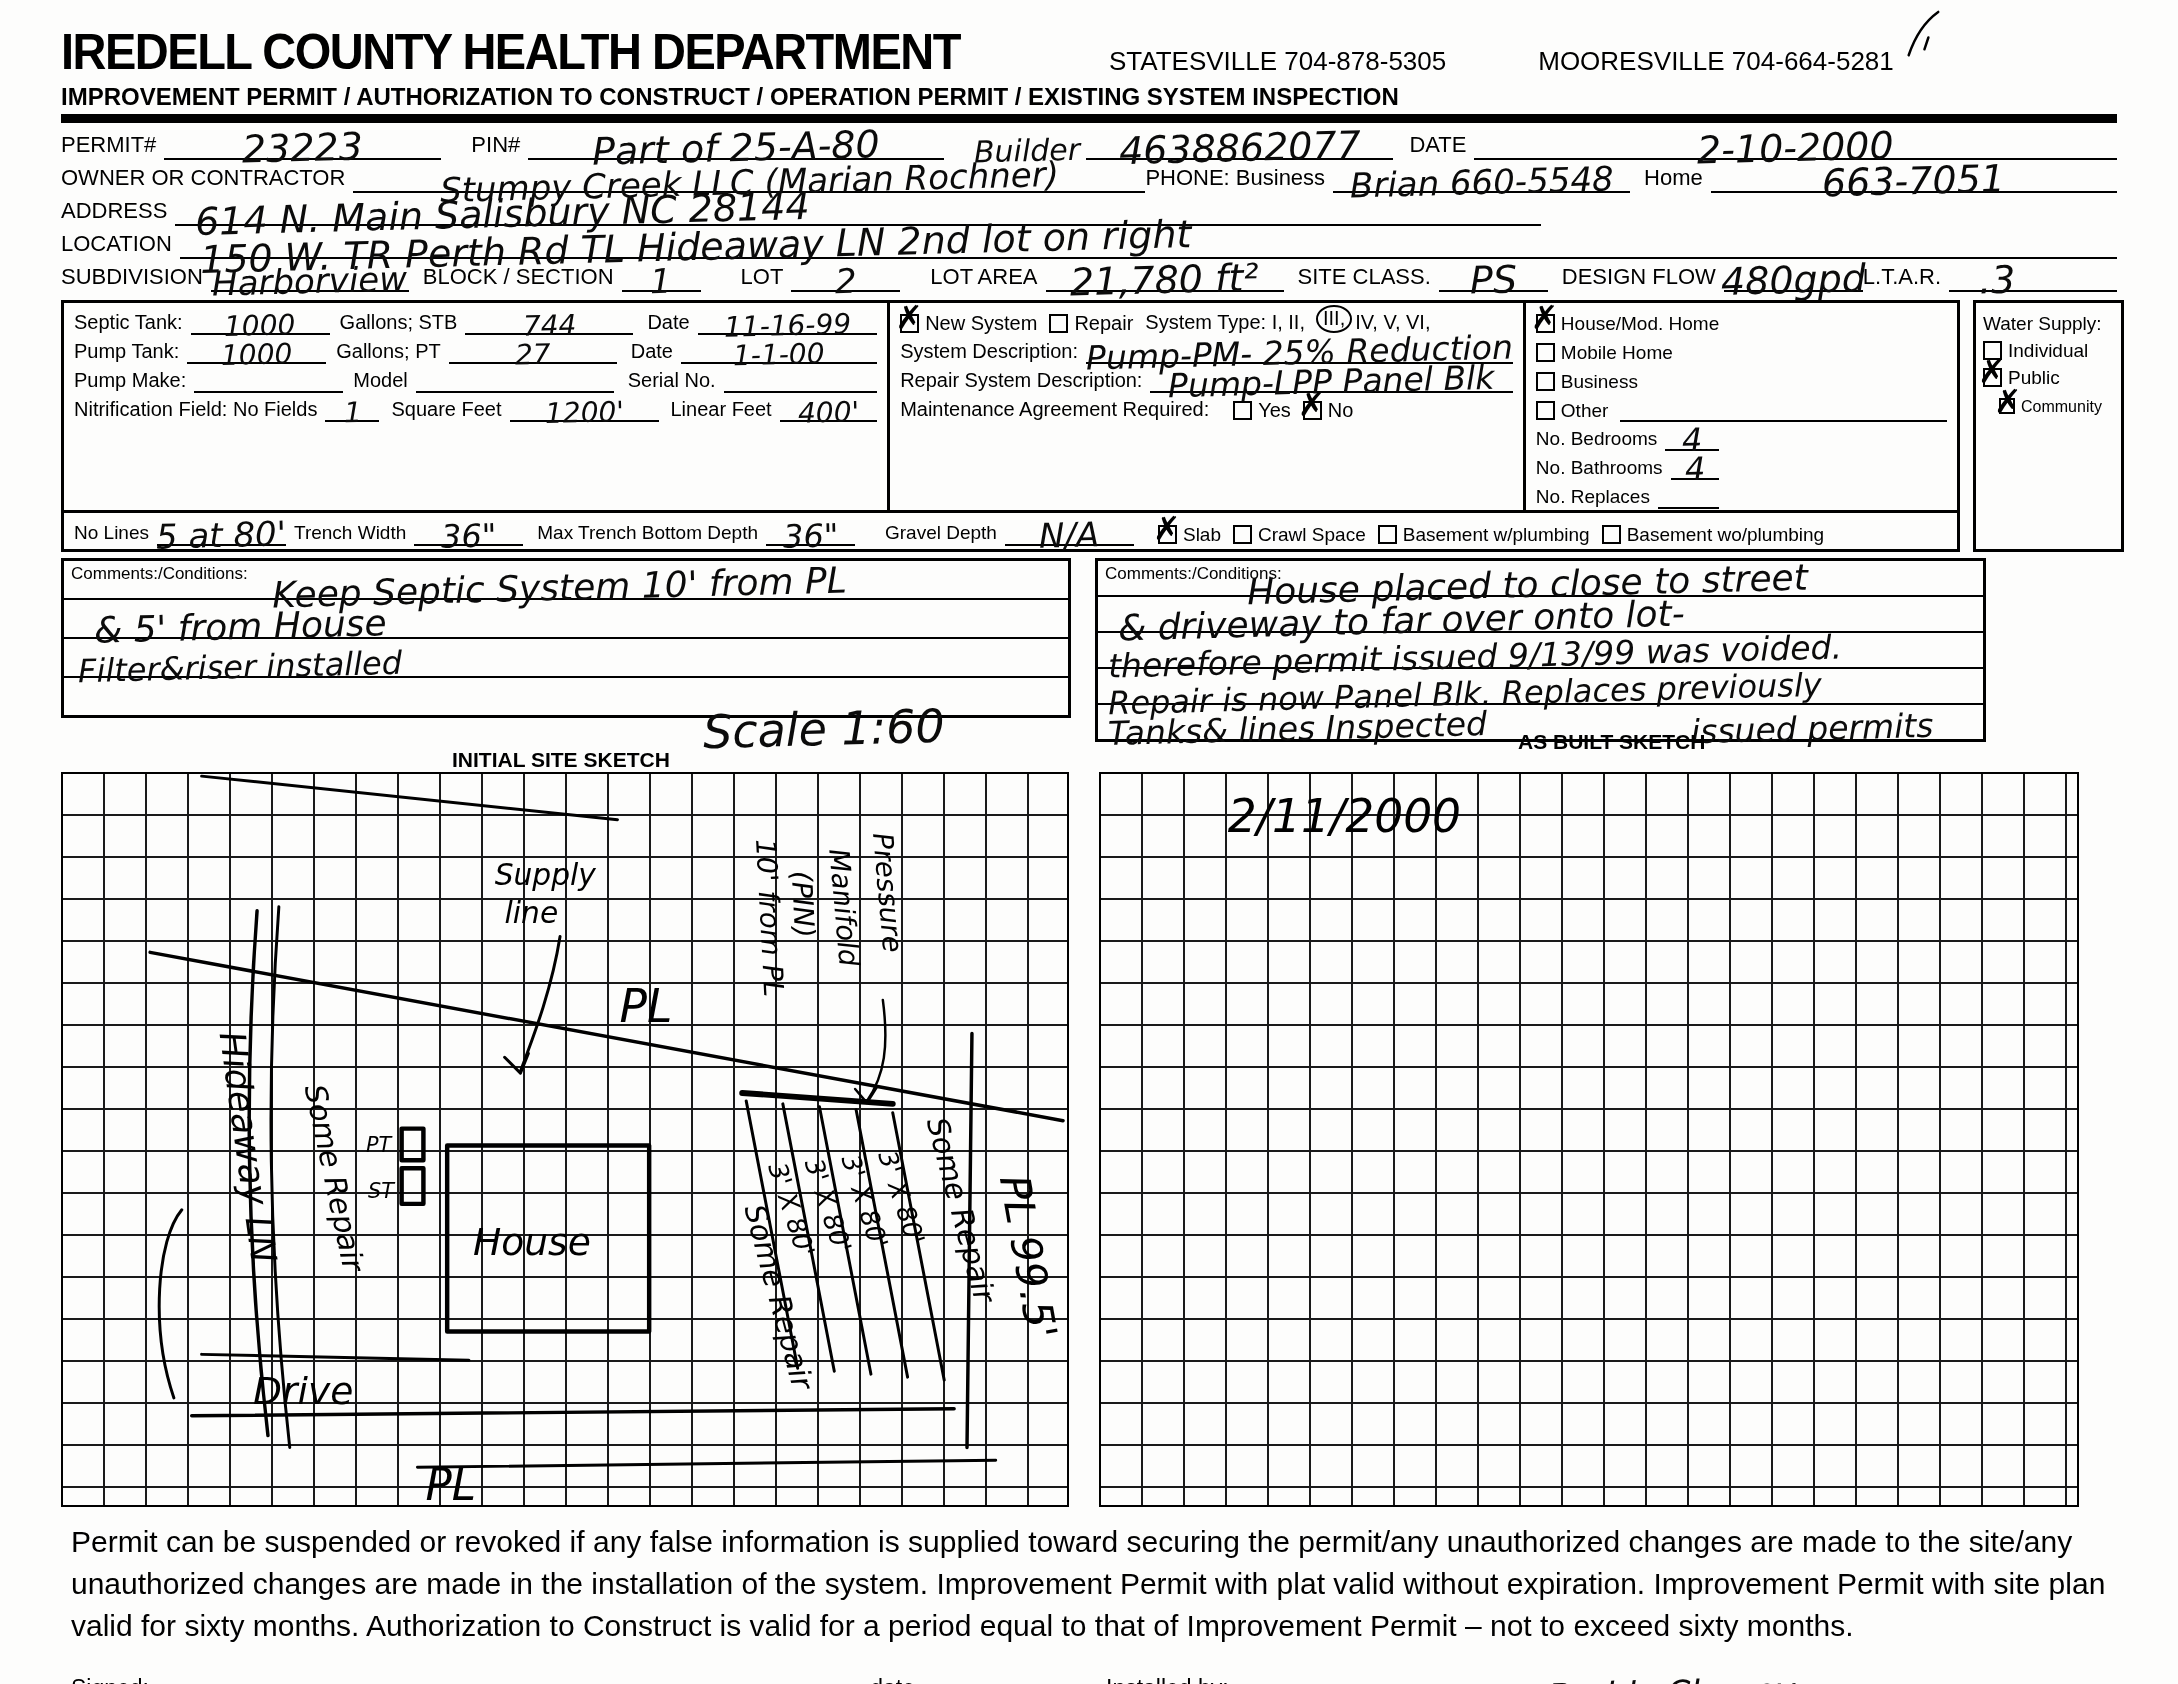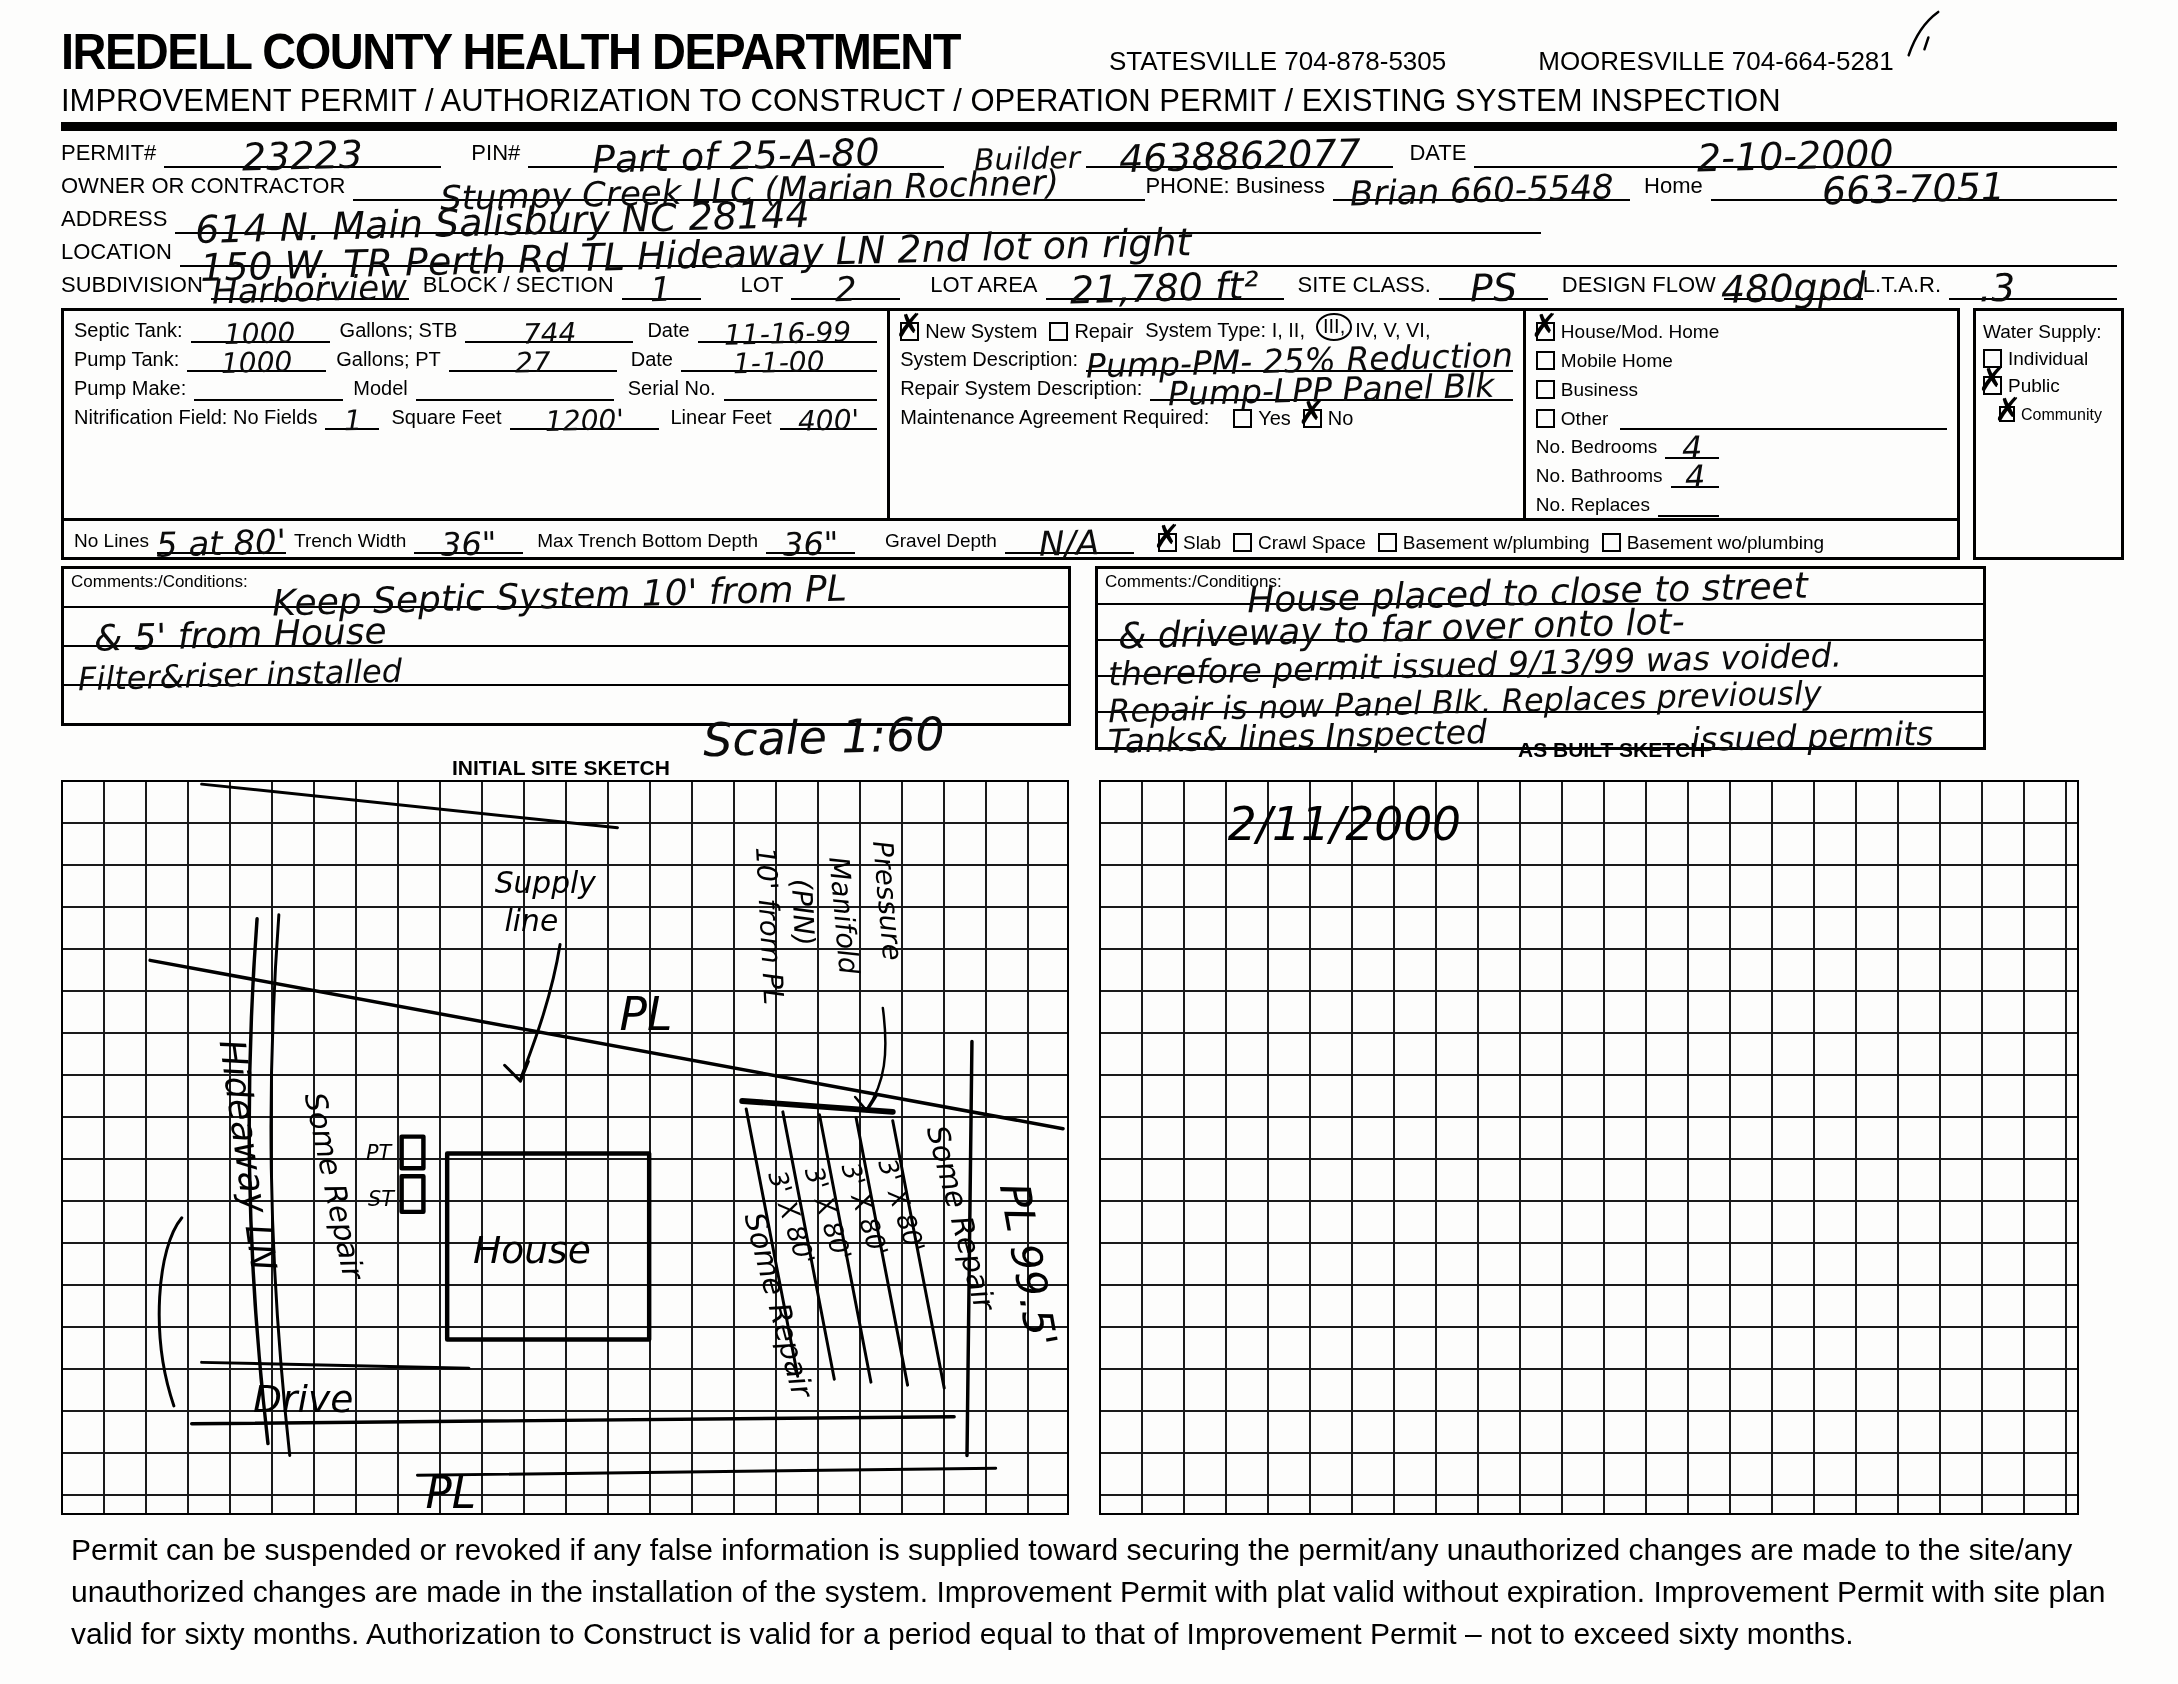--- a/index.html
+++ b/index.html
@@ -7,21 +7,21 @@
         font-family:"Liberation Sans",sans-serif;overflow:hidden;}
   
   .hw{font-family:"DejaVu Sans",sans-serif;font-style:italic;color:#0b0b0b;
       display:inline-block;line-height:.75;white-space:nowrap;transform:rotate(-1.5deg);}
   
   .hdr{padding:26px 61px 0;}
   .hdr-top{display:flex;align-items:baseline;}
   .title{font-size:47px;font-weight:bold;letter-spacing:-1.5px;transform:scaleY(1.06);transform-origin:left bottom;white-space:nowrap;}
   .phone{font-size:26px;white-space:nowrap;}
   .ph1{margin-left:149px;} .ph2{margin-left:92px;}
-  .subtitle{font-size:31px;font-weight:normal;padding:2px 61px 0;white-space:nowrap;}
+  .subtitle{font-size:24px;font-weight:bold;padding:2px 61px 0;white-space:nowrap;}
   .bar{height:9px;background:#000;margin:3px 61px 0;}
   
   .fields{padding:4px 61px 0;font-size:22px;}
   .frow{display:flex;align-items:flex-end;height:33px;}
   .lbl{white-space:nowrap;padding:0 8px 2px 0;}
   .fill{border-bottom:2.5px solid #000;display:flex;align-items:flex-end;justify-content:center;min-width:30px;}
   .fill.grow{flex:1;}
   .fill .hw{font-size:34px;margin-bottom:-4px;}
   .hw-lg{font-size:38px !important;}
   .hw-lbl{font-size:30px;margin:0 6px -2px 30px;}

